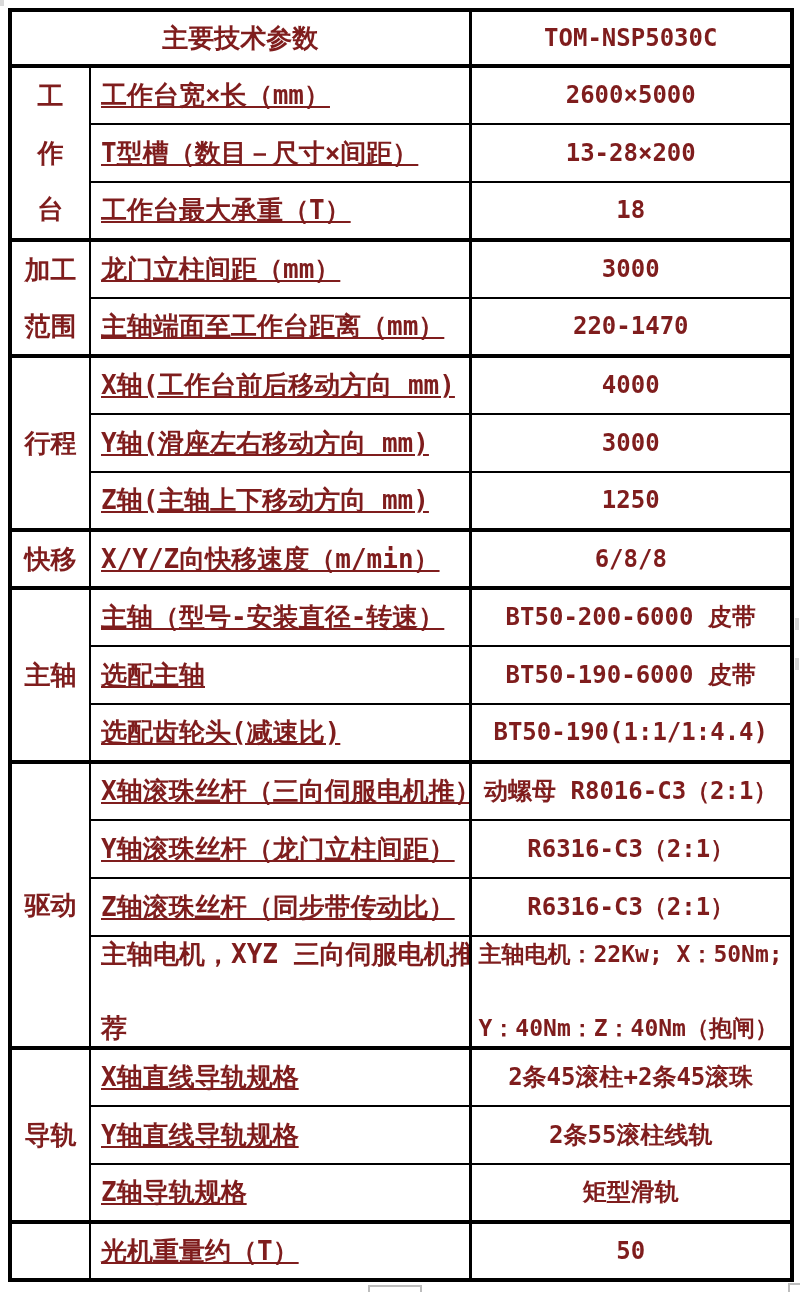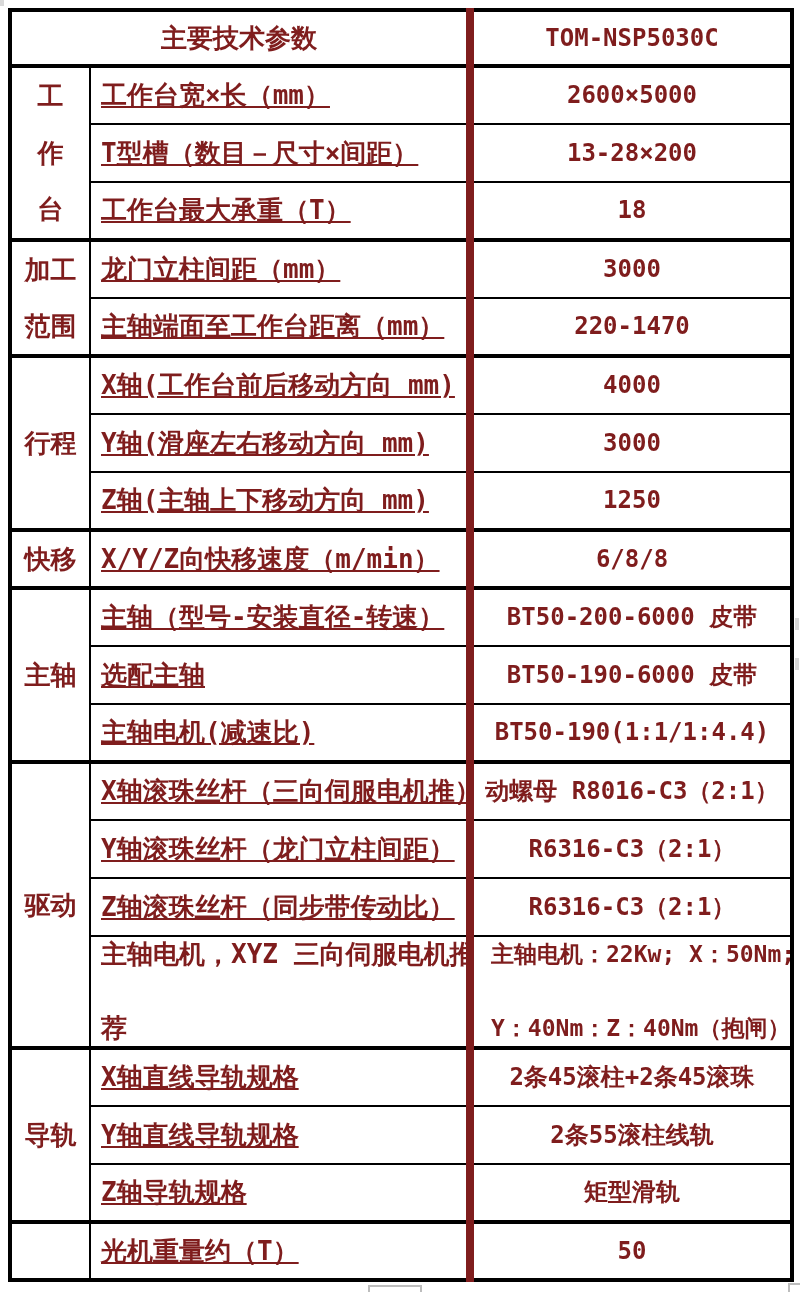--- a/index.html
+++ b/index.html
@@ -31,35 +31,35 @@
     overflow:hidden;
   }
   tr.rh{height:56px;}
   tr.r{height:58px;}
   tr.rm{height:112px;}
   tr.gs td{border-top:4px solid #000000;}
   tr.hdr td{border-bottom:4px solid #000000;}
   td.htitle{text-align:center;border-right:3px solid #000000;}
   td.gcell{position:relative;border-right:2px solid #000000;text-align:center;}
   td.param{border-right:3px solid #000000;text-align:left;padding-left:10px;white-space:nowrap;text-decoration:underline;}
-  td.value{border-left:8px solid #7f1d1d;text-align:center;font-size:24px;white-space:nowrap;}
+  td.value{border-left:1px solid #7f1d1d;text-align:center;font-size:24px;white-space:nowrap;}
   .gwrap{
     position:absolute;inset:0;
     display:flex;flex-direction:column;
     justify-content:space-around;align-items:center;
   }
   td.mcell{position:relative;}
   .mwrap{
     position:absolute;inset:0;
     display:flex;flex-direction:column;
     justify-content:space-around;align-items:flex-start;gap:40px;
   }
   td.param.mcell{padding-left:0;}
   .mwrap .pl{padding-left:10px;white-space:nowrap;}
-  .mwrap .vl{padding-left:17px;white-space:nowrap;font-size:23px;}
+  .mwrap .vl{padding-left:7px;white-space:nowrap;font-size:23px;}
   .artifact{position:absolute;border:2px solid #bdbdbd;background:#ffffff;}
   .tick{position:absolute;background:#d9d9d9;}
 </style>
 </head>
 <body>
 
 <div class="page">
 
   <table class="spec">
     <colgroup>
@@ -144,21 +144,21 @@
         </div>
       </td>
       <td class="param">主轴（型号-安装直径-转速）</td>
       <td class="value">BT50-200-6000 皮带</td>
     </tr>
     <tr class="r">
       <td class="param">选配主轴</td>
       <td class="value">BT50-190-6000 皮带</td>
     </tr>
     <tr class="r">
-      <td class="param">主轴电机(减速比)</td>
+      <td class="param">选配齿轮头(减速比)</td>
       <td class="value">BT50-190(1:1/1:4.4)</td>
     </tr>
 
     <tr class="r gs">
       <td class="gcell" rowspan="4">
         <div class="gwrap">
           <div>驱动</div>
         </div>
       </td>
       <td class="param">X轴滚珠丝杆（三向伺服电机推）</td>

